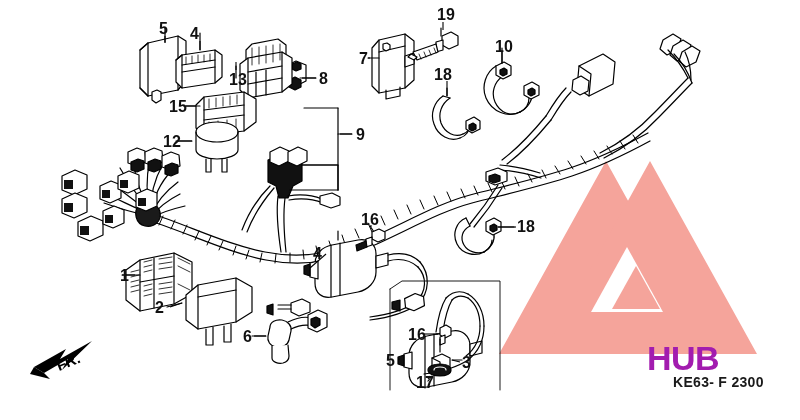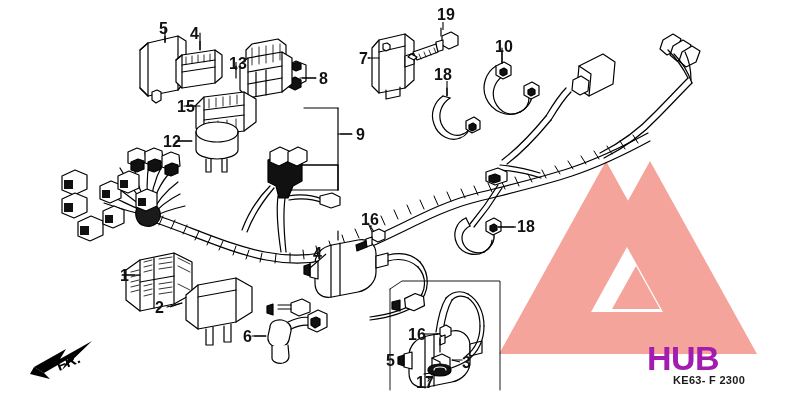--- a/index.html
+++ b/index.html
@@ -1,20 +1,20 @@
 <!DOCTYPE html>
 <html><head>
 <meta charset="utf-8">
 <style>
   html,body{margin:0;padding:0;background:#ffffff;}
   body{width:800px;height:420px;overflow:hidden;font-family:"Liberation Sans",sans-serif;}
   #stage{position:relative;width:800px;height:420px;background:#fff;}
   #stage svg.layer{position:absolute;left:0;top:0;width:800px;height:420px;}
   .lbl{position:absolute;font-family:"Liberation Sans",sans-serif;font-size:16px;font-weight:700;color:#111;line-height:1;white-space:nowrap;}
-  .partno{position:absolute;font-family:"Liberation Sans",sans-serif;font-size:11px;font-weight:700;color:#1a1a1a;letter-spacing:.3px;white-space:nowrap;}
+  .partno{position:absolute;font-family:"Liberation Sans",sans-serif;font-size:14px;font-weight:700;color:#1a1a1a;letter-spacing:.3px;white-space:nowrap;}
   .frtxt{position:absolute;font-family:"Liberation Sans",sans-serif;font-size:15px;font-weight:700;color:#000;transform:rotate(-22deg);transform-origin:left bottom;}
   .wm-text{position:absolute;font-family:"Liberation Sans",sans-serif;font-weight:700;font-size:34px;letter-spacing:-0.5px;white-space:nowrap;}
   .wm-auto{color:#f3cf9a;}
   .wm-moto{color:#f5a49b;}
   .wm-hub{color:#a21caf;}
 </style>
 </head>
 <body>
 
 <div id="stage">
@@ -498,23 +498,23 @@
   <div class="lbl" style="left:462px;top:355px;">3</div>
   <div class="lbl" style="left:313px;top:246px;">4</div>
   <div class="lbl" style="left:386px;top:353px;">5</div>
   <div class="lbl" style="left:243px;top:329px;">6</div>
   <div class="lbl" style="left:359px;top:51px;">7</div>
   <div class="lbl" style="left:319px;top:71px;">8</div>
   <div class="lbl" style="left:356px;top:127px;">9</div>
   <div class="lbl" style="left:495px;top:39px;">10</div>
   <div class="lbl" style="left:159px;top:21px;">5</div>
   <div class="lbl" style="left:163px;top:134px;text-align:center;">12</div>
-  <div class="lbl" style="left:229px;top:56px;">13</div>
+  <div class="lbl" style="left:229px;top:72px;">13</div>
   <div class="lbl" style="left:190px;top:26px;">4</div>
-  <div class="lbl" style="left:169px;top:99px;margin-left:8px;">15</div>
+  <div class="lbl" style="left:169px;top:99px;">15</div>
   <div class="lbl" style="left:361px;top:212px;">16</div>
   <div class="lbl" style="left:408px;top:327px;">16</div>
   <div class="lbl" style="left:416px;top:375px;text-align:center;">17</div>
   <div class="lbl" style="left:434px;top:67px;">18</div>
   <div class="lbl" style="left:517px;top:219px;">18</div>
   <div class="lbl" style="left:437px;top:7px;">19</div>
 
   <svg class="layer" viewBox="0 0 800 420">
     <g fill="#000">
       <path d="M92 341 L60 359 L66 349 L34 367 L44 373 L68 359 L62 370 Z"></path>

